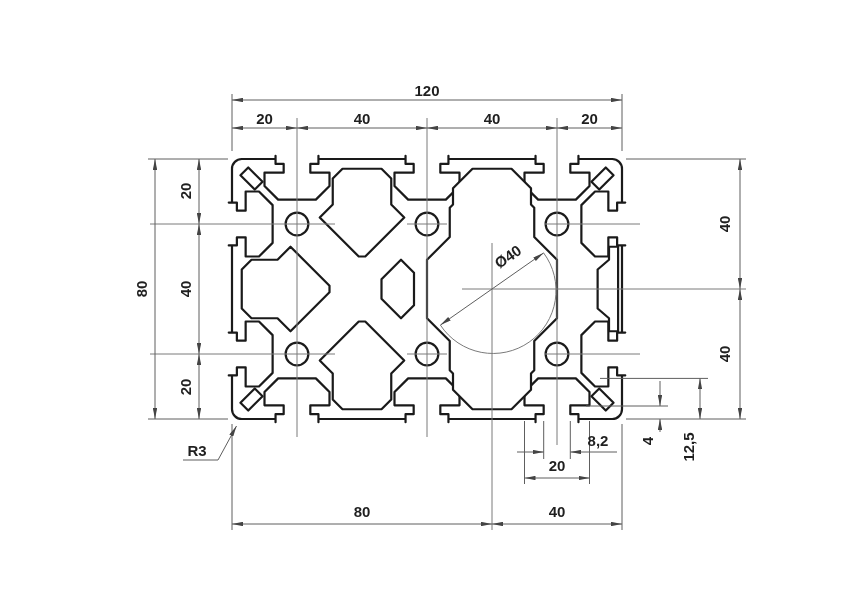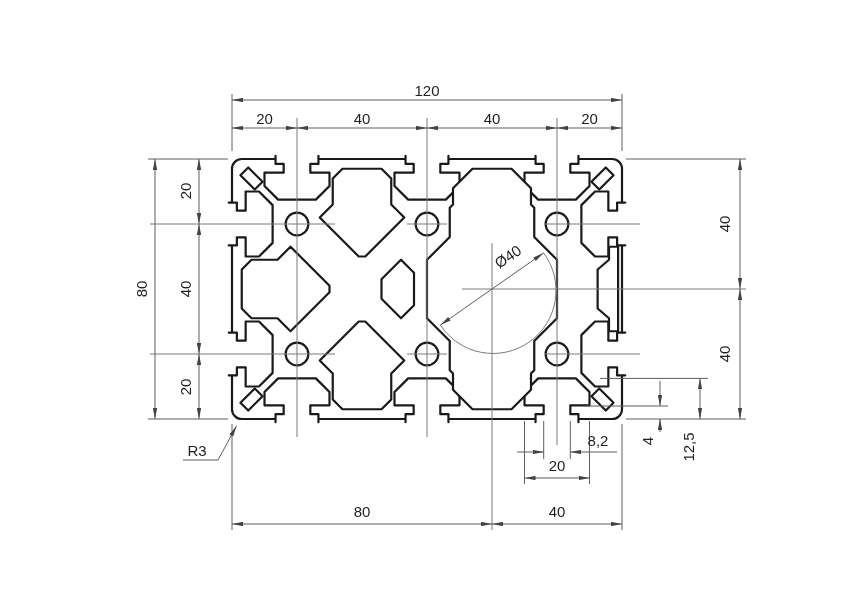--- a/index.html
+++ b/index.html
@@ -1,17 +1,17 @@
 <!DOCTYPE html>
 <html><head>
 <meta charset="utf-8">
 <style>
   html,body{margin:0;padding:0;background:#ffffff;}
   .stage{position:relative;width:850px;height:600px;background:#ffffff;overflow:hidden;
-         font-family:"Liberation Sans", sans-serif;}
+         font-family:"Liberation Sans", sans-serif;font-weight:bold;}
   svg{position:absolute;left:0;top:0;}
   text{font-family:"Liberation Sans", sans-serif;font-size:15px;fill:#1f1f1f;}
   .thin{stroke:#7a7a7a;stroke-width:1;fill:none;}
   .dim{stroke:#5e5e5e;stroke-width:1;fill:none;}
   .prof{stroke:#1a1a1a;stroke-width:0.68;fill:#ffffff;stroke-linejoin:round;stroke-linecap:round;}
 </style>
 </head>
 <body>
 
 <div class="stage">

